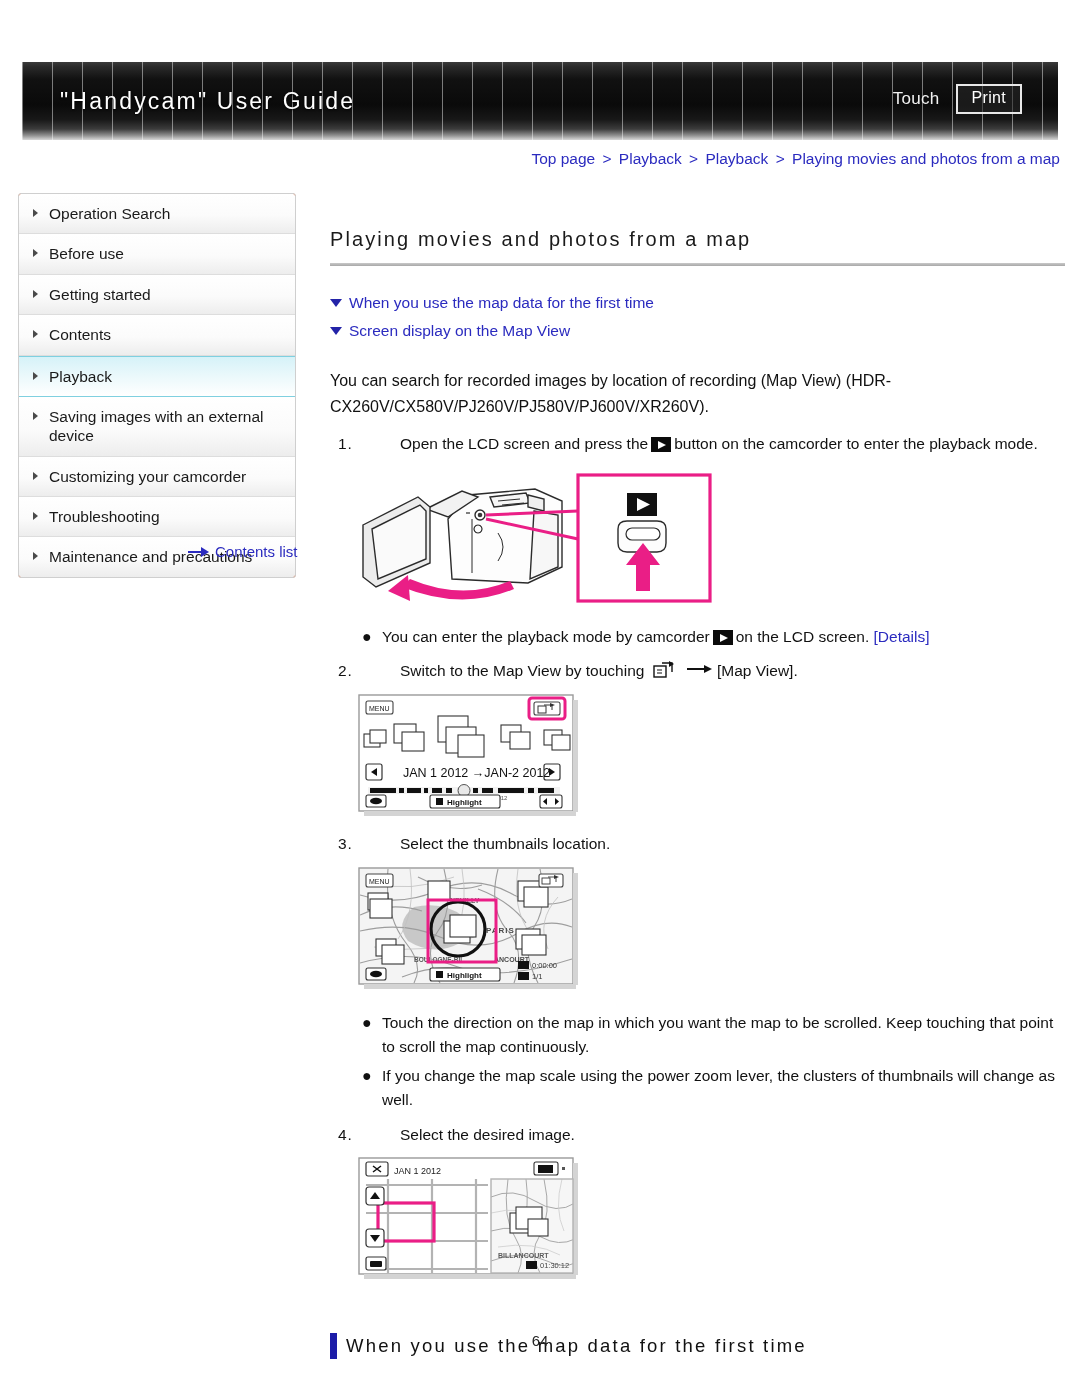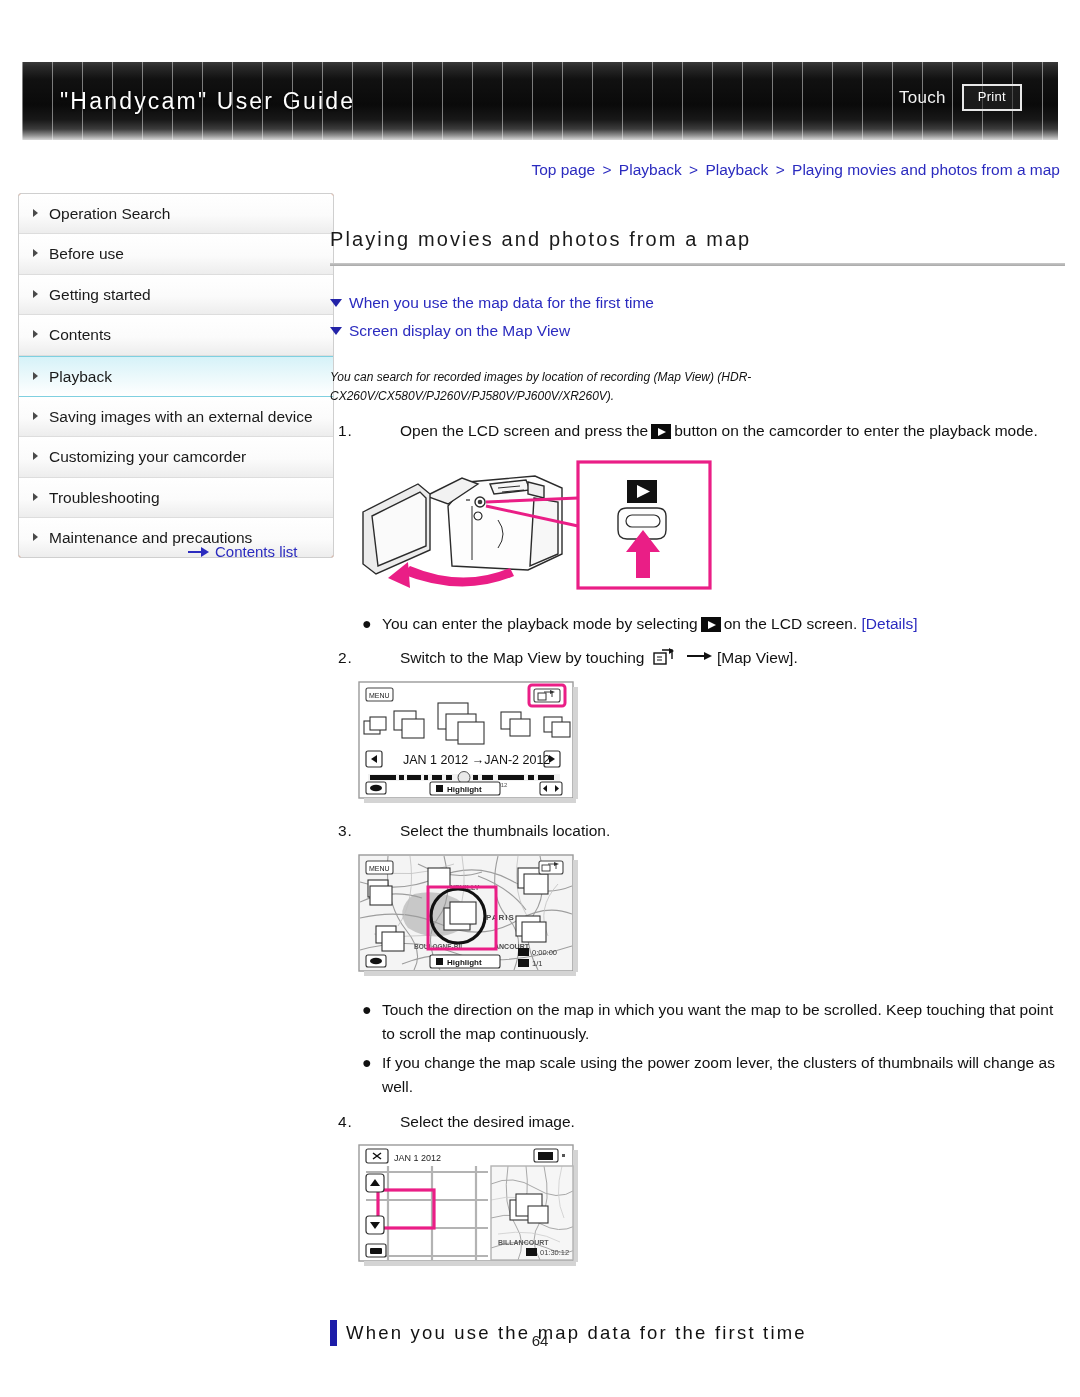--- a/index.html
+++ b/index.html
@@ -51,47 +51,47 @@
   }
   .header-search {
     color: #f2f2f2;
     font-size: 17px;
     letter-spacing: 0.3px;
     white-space: nowrap;
     cursor: pointer;
   }
   .header-print {
     color: #ffffff;
-    font-size: 13px;
+    font-size: 16px;
     letter-spacing: 0.3px;
     padding: 3px 14px 5px 14px;
     border: 2px solid #e8e8e8;
     background: rgba(40,40,40,0.55);
     cursor: pointer;
     white-space: nowrap;
   }
 
   
   .breadcrumb {
     position: absolute;
-    right: 20px; top: 161px;
+    right: 20px; top: 150px;
     font-size: 15.5px;
     color: #2b2bbf;
     white-space: nowrap;
     text-align: right;
   }
   .breadcrumb .crumb { color: #2b2bbf; cursor: pointer; }
   .breadcrumb .sep { color: #2b2bbf; margin: 0 3px; }
   .breadcrumb .crumb.current { cursor: default; }
 
   
   .sidebar {
     position: absolute;
     left: 18px; top: 193px;
-    width: 316px;
+    width: 278px;
     border: 1px solid #cfcfcf;
     border-radius: 3px;
     background: #c2410c;
     overflow: hidden;
   }
   .nav-item {
     position: relative;
     padding: 10px 12px 10px 30px;
     font-size: 15.5px;
     color: #1a1a1a;
@@ -169,26 +169,25 @@
     cursor: pointer;
     display: flex; align-items: center; gap: 7px;
   }
   .tri-down {
     width: 0; height: 0;
     border-top: 8px solid #2323a8;
     border-left: 6px solid transparent;
     border-right: 6px solid transparent;
   }
   .body-para {
-    font-size: 12px;
+    font-size: 16px;
     line-height: 1.62;
     color: #111;
     margin-bottom: 12px;
     max-width: 700px;
-    font-style: italic;
   }
   .step {
     display: flex;
     font-size: 15.5px;
     line-height: 1.6;
     color: #111;
     margin: 10px 0 8px 8px;
   }
   .step-num { width: 34px; flex: 0 0 34px; letter-spacing: 1px; }
   .step-text { flex: 1; margin-left: 28px; }
@@ -416,21 +415,21 @@
         <rect x="296" y="61" width="34" height="12" rx="6" fill="#fff" stroke="#2b2b2b" stroke-width="1.2"></rect>
 
         <path d="M306 124 L306 98 L296 98 L313 76 L330 98 L320 98 L320 124 Z" fill="#ea1e86"></path>
       </g>
     </svg>
   </div>
 
   <div class="bullets">
     <div class="bullet">
       <span class="dot">●</span>
-      <span class="btxt"><span>You can enter the playback mode by selecting</span><span class="ico-play"></span><span>on the LCD screen.</span> <span class="link-inline">[Details]</span></span>
+      <span class="btxt"><span>You can enter the playback mode by camcorder</span><span class="ico-play"></span><span>on the LCD screen.</span> <span class="link-inline">[Details]</span></span>
     </div>
   </div>
 
   <div class="step">
     <span class="step-num">2.</span>
     <span class="step-text"><span>Switch to the Map View by touching</span>
       <svg class="ico-mapview" viewBox="0 0 22 19">
         <rect x="1" y="5" width="12" height="11" fill="#fff" stroke="#111" stroke-width="1.4"></rect>
         <path d="M9 2 L19 2 L19 11" fill="none" stroke="#111" stroke-width="1.4"></path>
         <path d="M16 0 L21 3 L16 6 Z" fill="#111"></path>

